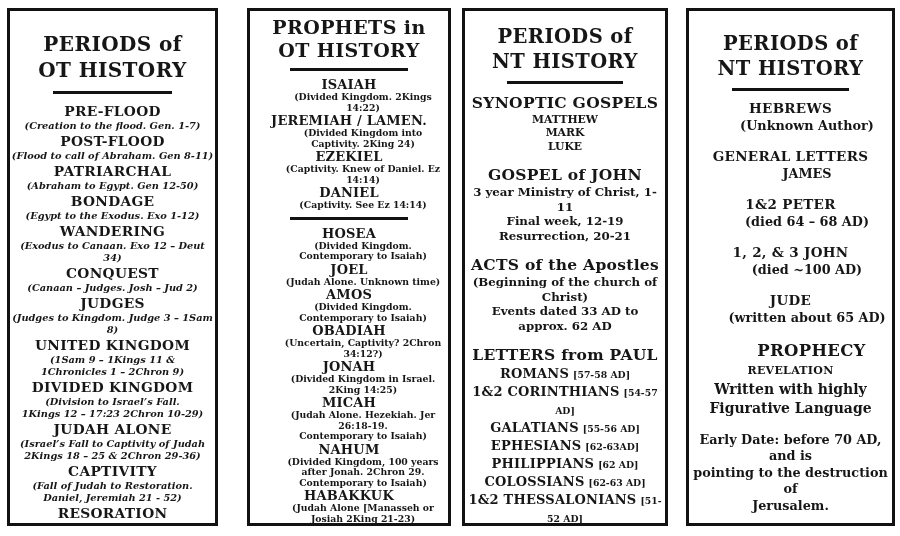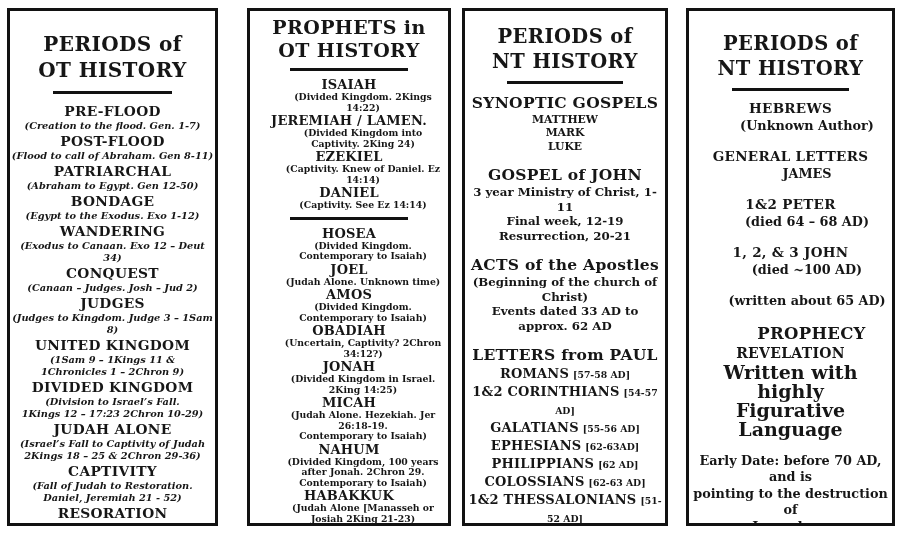--- a/index.html
+++ b/index.html
@@ -47,22 +47,22 @@
   .p3line { font-size: 11.8px; line-height: 14.5px; }
   .book-line { line-height: 16px; }
   .book  { font-size: 13px; letter-spacing: .2px; margin-top: 25px; }
   .bdate { font-size: 9.3px; margin-left: 4px; }
 
   
   #p4 .sec4 { margin-bottom: 14px; }
   .p4h { font-size: 13.5px; line-height: 17px; letter-spacing: .3px; }
   .p4s { font-size: 12.8px; line-height: 17px; padding-left: 33px; }
   .prophecy-1 { font-size: 16.5px; line-height: 21px; letter-spacing: .3px; padding-left: 42px; }
-  .prophecy-2 { font-size: 14px;   line-height: 19px; letter-spacing: .3px; }
-  .prophecy-3 { font-size: 19px; line-height: 19px; text-align: center; }
+  .prophecy-2 { font-size: 11px;   line-height: 19px; letter-spacing: .3px; }
+  .prophecy-3 { font-size: 14px; line-height: 19px; text-align: center; }
   .p4note { font-size: 12.8px; line-height: 16.5px; }
 </style>
 </head>
 <body>
 
 <div class="panel" id="p1">
   <div class="ptitle">
     <div>PERIODS of</div>
     <div>OT HISTORY</div>
   </div>
@@ -247,20 +247,21 @@
   </div>
   <div class="sec4">
     <div class="p4h">1&amp;2 PETER</div>
     <div class="p4s">(died 64 – 68 AD)</div>
   </div>
   <div class="sec4">
     <div class="p4h">1, 2, &amp; 3 JOHN</div>
     <div class="p4s">(died ~100 AD)</div>
   </div>
   <div class="sec4">
+    <div class="p4h">JUDE</div>
     <div class="p4s">(written about 65 AD)</div>
   </div>
 
   <div class="sec4">
     <div class="prophecy-1">PROPHECY</div>
     <div class="prophecy-2">REVELATION</div>
     <div class="prophecy-3">Written with highly</div>
     <div class="prophecy-3">Figurative Language</div>
   </div>
 

